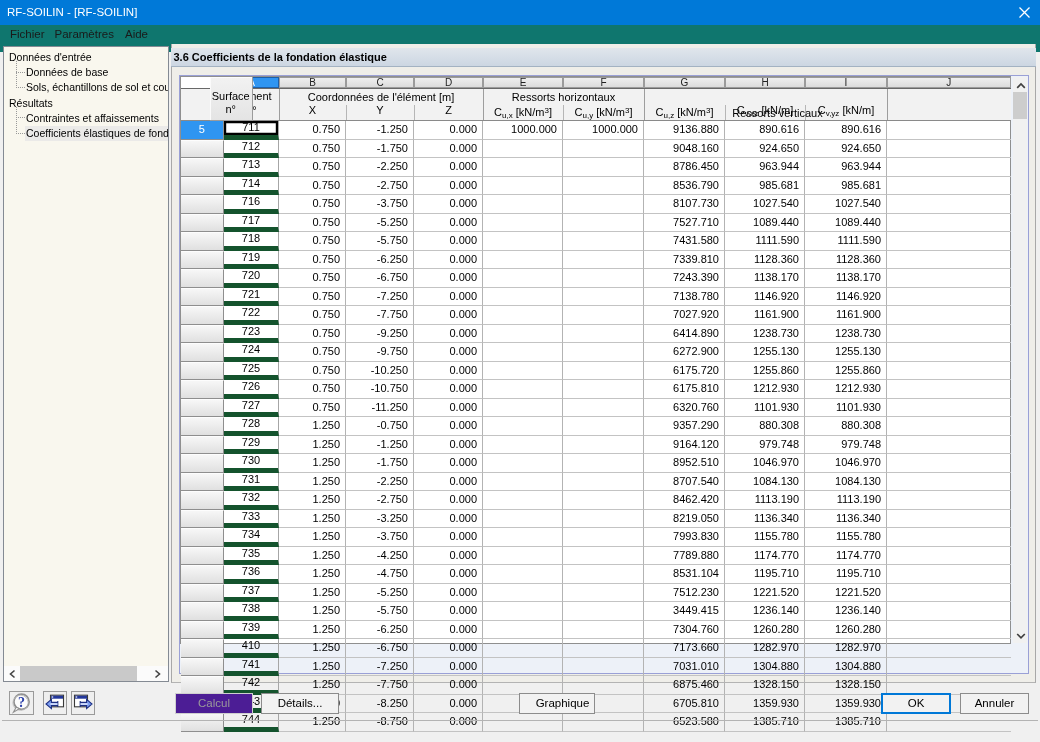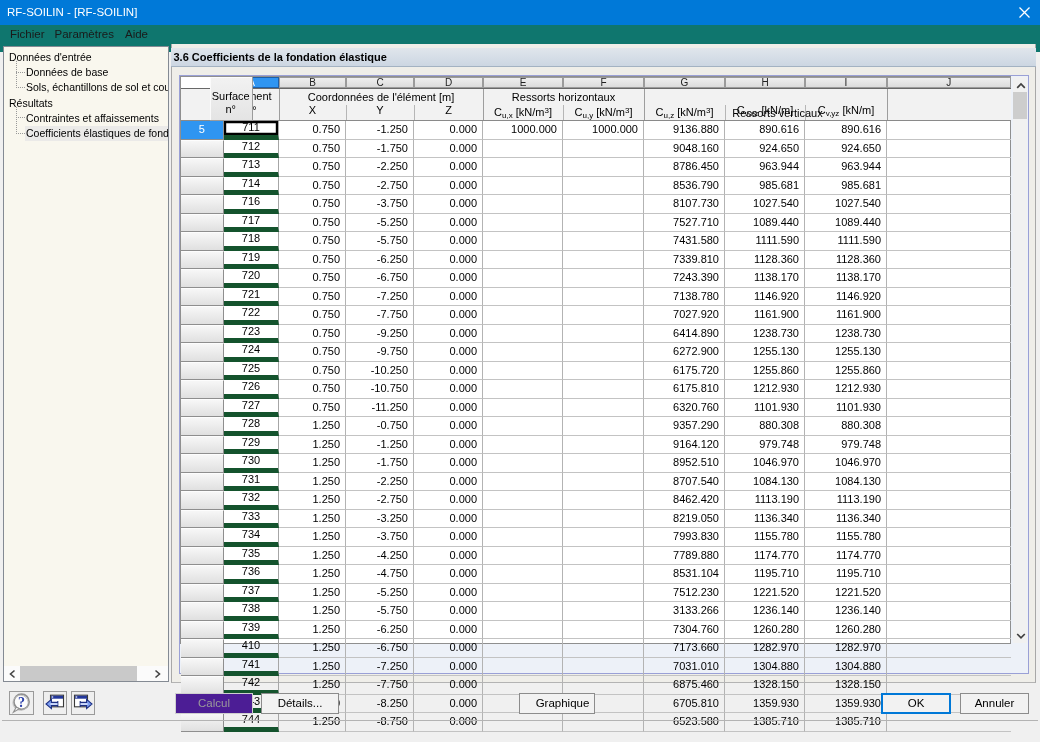--- a/index.html
+++ b/index.html
@@ -481,21 +481,21 @@
         <td class="jc"></td>
       </tr>
 <tr>
         <td class="rh"></td>
         <td class="el">738</td>
         <td class="nu">1.250</td>
         <td class="nu">-5.750</td>
         <td class="nu">0.000</td>
         <td class="nu"></td>
         <td class="nu"></td>
-        <td class="nu">3133.266</td>
+        <td class="nu">3449.415</td>
         <td class="nu">1236.140</td>
         <td class="nu">1236.140</td>
         <td class="jc"></td>
       </tr>
 <tr>
         <td class="rh"></td>
         <td class="el">739</td>
         <td class="nu">1.250</td>
         <td class="nu">-6.250</td>
         <td class="nu">0.000</td>

